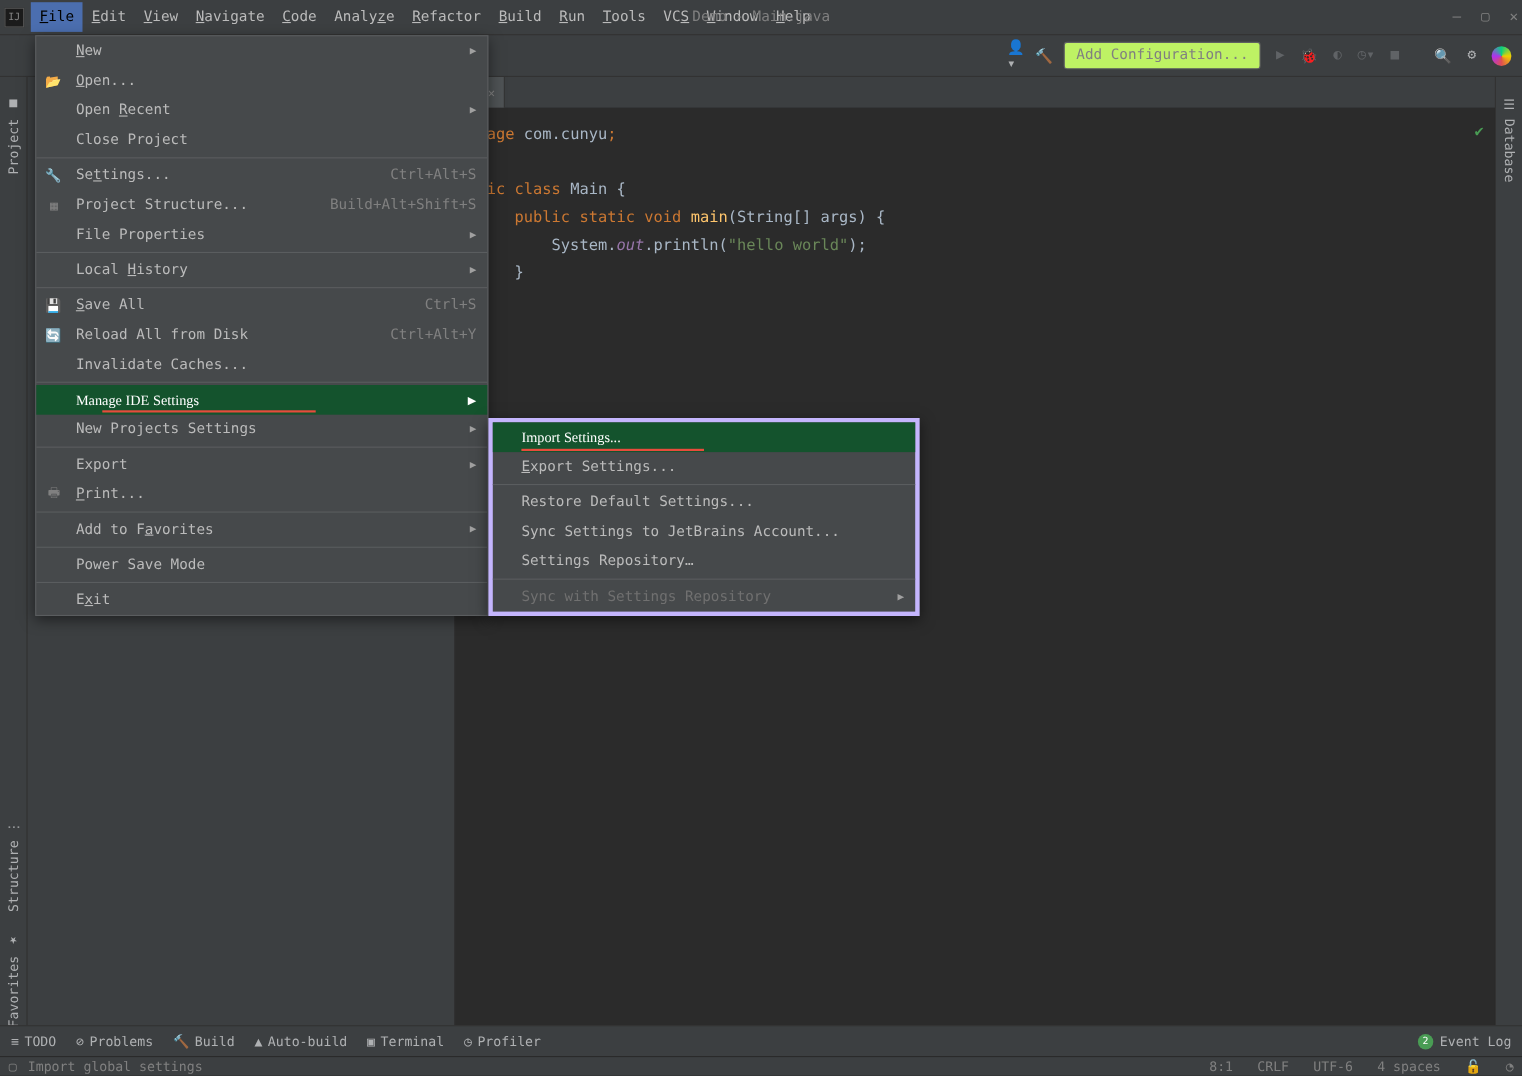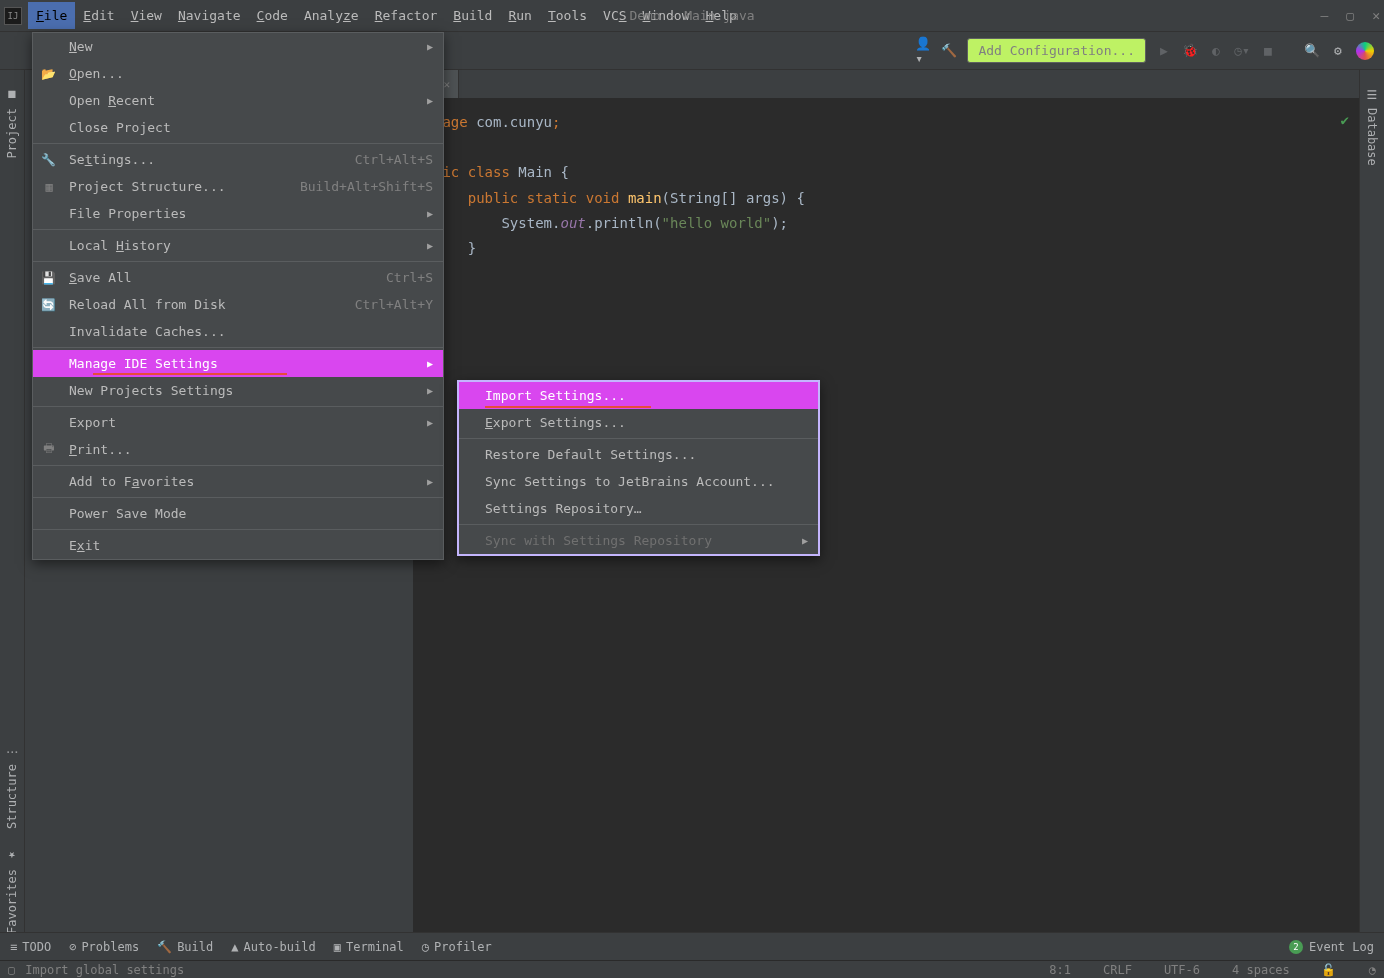--- a/index.html
+++ b/index.html
@@ -44,34 +44,34 @@
     .mth { color: #ffc66d; }
     .semi { color: #cc7832; }
     
     .bottom-bar { position: absolute; left: 0; right: 0; bottom: 18px; height: 28px; background: #3c3f41; border-top: 1px solid #323232; display: flex; align-items: center; padding: 0 10px; gap: 18px; }
     .bottom-tab { display: flex; align-items: center; gap: 5px; color: #afb1b3; cursor: pointer; font-size: 12px; }
     .bottom-tab .ticon { font-size: 12px; }
     .bottom-right { margin-left: auto; display: flex; align-items: center; gap: 6px; }
     .badge { background: #499c54; color: #fff; border-radius: 50%; width: 14px; height: 14px; font-size: 9px; display: flex; align-items: center; justify-content: center; }
     
     .status-bar { position: absolute; left:0; right:0; bottom: 0; height: 18px; background: #3c3f41; display:flex; align-items:center; padding: 0 8px; font-size:12px; color:#808080; gap:10px; border-top: 1px solid #2a2a2a;}
-    .status-right { margin-left:auto; display:flex; gap:32px; align-items:center; }
+    .status-right { margin-left:auto; display:flex; gap:22px; align-items:center; }
     
     .dropdown { position: absolute; left: 32px; top: 32px; width: 412px; background: #46494b; border: 1px solid #5a5d5f; box-shadow: 0 4px 12px rgba(0,0,0,0.5); z-index: 100; }
     .dropdown-item { display: flex; align-items: center; padding: 5px 10px 5px 36px; cursor: pointer; position: relative; height: 27px; }
-    .dropdown-item.highlighted { background: #d946ef; color: #ffffff; }
+    .dropdown-item.highlighted { background: #14532d; color: #ffffff; font-family: Liberation Serif, serif; }
     .dropdown-item .item-icon { position: absolute; left: 8px; width: 16px; height: 16px; display: flex; align-items: center; justify-content: center; font-size: 12px; color: #808080; }
     .dropdown-item .label { flex: 1; }
     .dropdown-item .shortcut { color: #808080; }
     .dropdown-item .arrow { position: absolute; right: 10px; color: #a0a0a0; font-size: 10px; }
     .dropdown-item.highlighted .arrow { color: #ffffff; }
     .dropdown-sep { height: 1px; background: #5a5d5f; margin: 2px 0; }
     .red-underline { position: absolute; bottom: 2px; left: 60px; height: 2px; background: #e74c3c; }
     
-    .submenu { position: absolute; left: 444px; top: 380px; width: 363px; background: #46494b; border: 2px solid #c4b5fd; box-shadow: 0 4px 12px rgba(0,0,0,0.5); z-index: 101; margin-left: 13px; }
+    .submenu { position: absolute; left: 444px; top: 380px; width: 392px; background: #46494b; border: 4px solid #c4b5fd; box-shadow: 0 4px 12px rgba(0,0,0,0.5); z-index: 101; }
     .submenu .dropdown-item { padding-left: 26px; }
     .submenu .dropdown-item.disabled { color: #707070; }
     .submenu .red-underline-sub { position: absolute; bottom: 1px; left: 26px; height: 2px; background: #e74c3c; }
     
     .mnemonic { text-decoration: underline; }
     .jb-logo { width:18px; height:18px; background: conic-gradient(#08d080, #f0d000, #e05050, #b030f0, #08d080); border-radius:50%; }
   </style>
 </head>
 <body>
 

